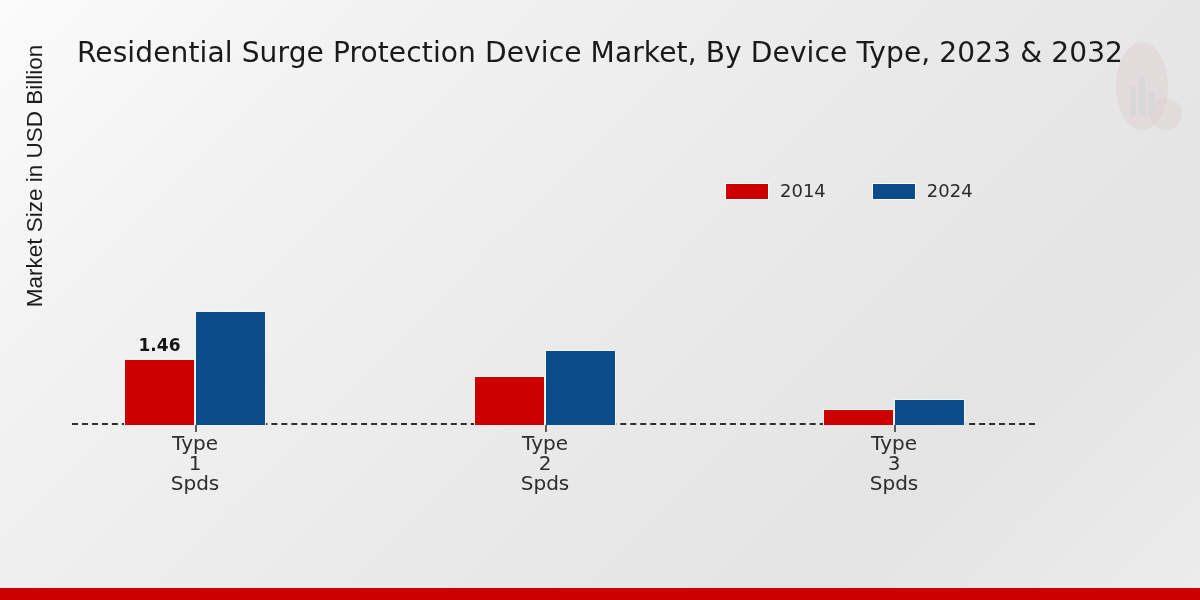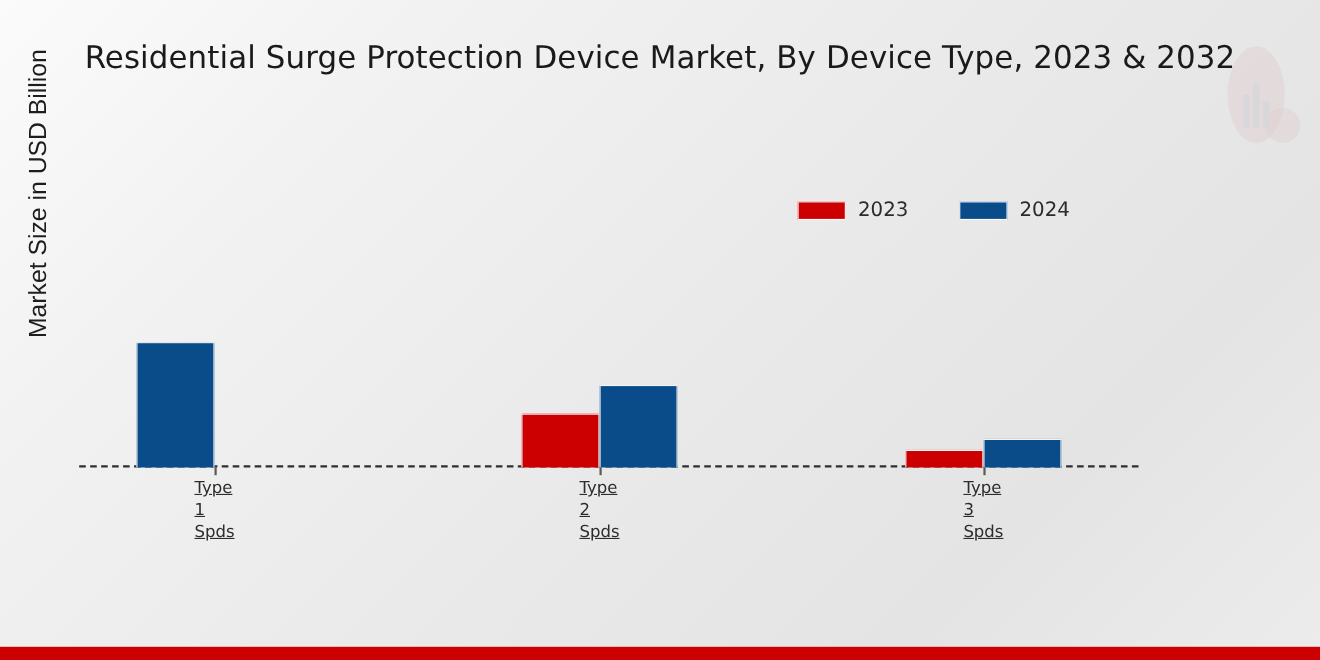--- a/index.html
+++ b/index.html
@@ -151,27 +151,26 @@
     width: 1.5px;
     height: 7px;
     background: #5a5a5a;
   }
 
   .cat-label {
     position: absolute;
     top: 183px;
     left: 71px;
     transform: translateX(-50%);
-    text-align: left;
-    font-family: "DejaVu Sans", sans-serif;
-    font-size: 15px;
+    text-align: center;
+    font-family: "DejaVu Sans", sans-serif;
+    font-size: 20px;
     line-height: 20px;
     color: #2d2d2d;
     white-space: nowrap;
-    text-decoration: underline;
   }
 
   
   #bottom-bar {
     position: absolute;
     left: 0;
     bottom: 0;
     width: 1200px;
     height: 12px;
     background: #cc0000;
@@ -192,34 +191,37 @@
     </svg>
   </div>
 
   <div id="chart-title">Residential Surge Protection Device Market, By Device Type, 2023 &amp; 2032</div>
 
   <div id="ylabel">Market Size in USD Billion</div>
 
   <div id="legend">
     <div class="legend-item">
       <span class="legend-swatch" style="background:#cc0000"></span>
-      <span class="legend-text">2023</span>
+      <span class="legend-text">2014</span>
     </div>
     <div class="legend-item">
       <span class="legend-swatch" style="background:#0a4c8a"></span>
       <span class="legend-text">2024</span>
     </div>
   </div>
 
   <div id="plot">
 
     <div id="baseline"></div>
 
     <div class="group" style="left:52px;">
       <div class="bars">
+        <div class="bar red" style="height:66px;">
+          <span class="bar-value">1.46</span>
+        </div>
         <div class="bar blue" style="height:114px;"></div>
       </div>
       <div class="tick"></div>
       <div class="cat-label">
         <div>Type</div>
         <div>1</div>
         <div>Spds</div>
       </div>
     </div>
 

